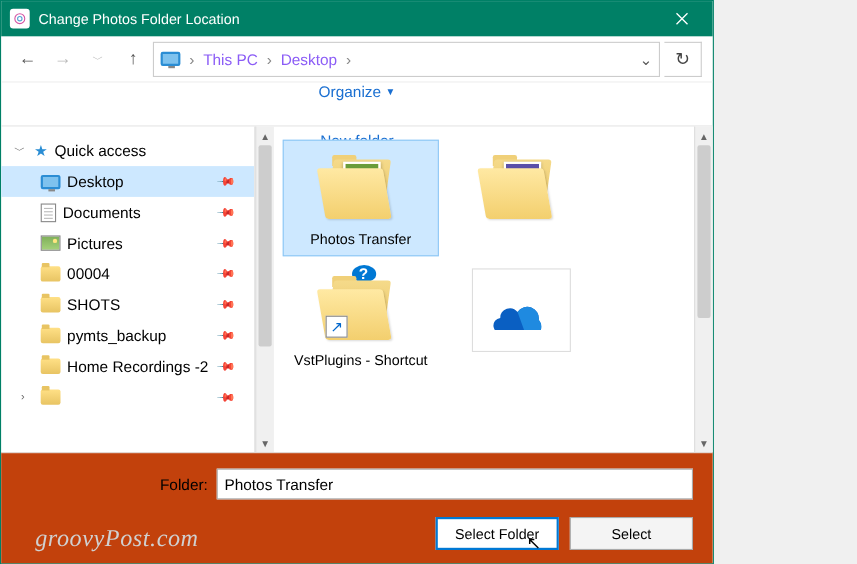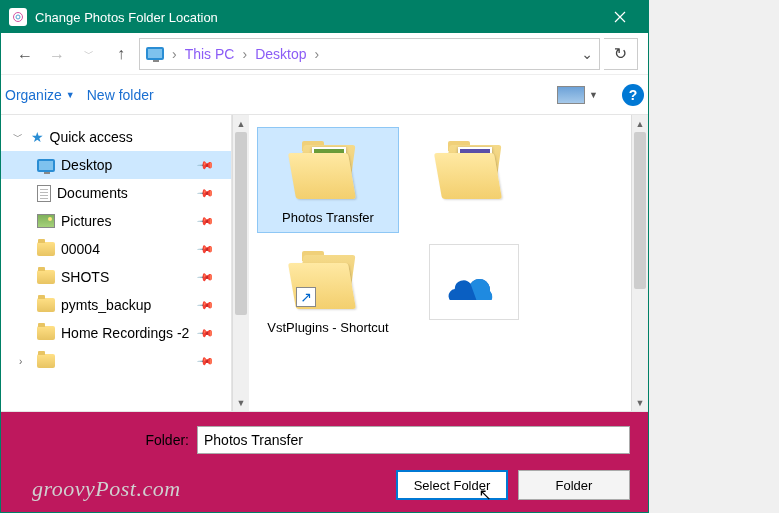--- a/index.html
+++ b/index.html
@@ -12,21 +12,21 @@
 .titlebar .close { width: 40px; height: 32px; display: flex; align-items: center; justify-content: center; cursor: pointer; }
 .navbar { height: 42px; display: flex; align-items: center; padding: 4px 10px; gap: 4px; border-bottom: 1px solid #eee; }
 .nav-btn { width: 28px; height: 30px; display: flex; align-items: center; justify-content: center; color: #555; cursor: pointer; font-size: 16px;}
 .nav-btn.disabled { color: #bbb; }
 .addr { flex: 1; display: flex; align-items: center; border: 1px solid #ccc; height: 32px; padding: 0 6px; gap: 6px; font-size: 14px; }
 .addr .crumb { color: #8b5cf6; }
 .addr .sep { color: #888; margin: 0 2px; }
 .addr .chevpad { margin-left: auto; color: #555; }
 .refresh { width: 34px; height: 32px; border: 1px solid #ccc; border-left: none; display: flex; align-items: center; justify-content: center; color: #444; cursor: pointer;}
 .search { width: 240px; height: 32px; border: 1px solid #ccc; margin-left: 10px; display: flex; align-items: center; padding: 0 8px; color: #888; font-size: 14px; gap: 8px;}
-.toolbar { height: 40px; display: flex; align-items: center; padding: 0 4px; gap: 12px; border-bottom: 1px solid #e5e5e5;}
+.toolbar { height: 40px; display: flex; align-items: center; padding: 0 28px; gap: 29px; border-bottom: 1px solid #e5e5e5; flex-direction: column;}
 .toolbar .link { color: #1a6fd1; font-size: 14px; cursor: pointer; display:flex;align-items:center;gap:4px;}
 .toolbar .spacer { flex: 1; }
 .toolbar .view { display: flex; align-items: center; gap: 4px; }
 .toolbar .help { width: 22px; height: 22px; background: #0078d4; color: #fff; border-radius: 50%; display: flex; align-items: center; justify-content: center; font-size: 14px; font-weight: bold; margin-left: 12px; cursor:pointer;}
 .main { display: flex; height: 296px; }
 .sidebar { width: 248px; border-right: 1px solid #e5e5e5; overflow-y: auto; font-size: 14px; padding-top: 8px;}
 .tree-item { height: 28px; display: flex; align-items: center; padding-left: 12px; gap: 6px; cursor: pointer;}
 .tree-item.root { padding-left: 12px; }
 .tree-item.child { padding-left: 36px; }
 .tree-item.selected { background: #cde8ff; }
@@ -40,21 +40,21 @@
 .folder-open { width:76px;height:58px;position:relative;}
 .folder-open .back{position:absolute;left:10px;top:4px;width:52px;height:50px;background:linear-gradient(#f5da8a,#e8c463);border-radius:3px;transform:skewX(-8deg);}
 .folder-open .tab{position:absolute;left:12px;top:0;width:22px;height:10px;background:#f0d079;border-radius:2px 2px 0 0;}
 .folder-open .front{position:absolute;left:2px;top:12px;width:60px;height:46px;background:linear-gradient(#ffe9a3,#f3cf6e);border-radius:3px;transform:skewX(10deg);box-shadow:1px 1px 2px rgba(0,0,0,0.15);}
 .folder-open .photo{position:absolute;left:22px;top:6px;width:34px;height:44px;border:2px solid #fff;box-shadow:0 1px 3px rgba(0,0,0,0.3);}
 .photo.p1{background:linear-gradient(#6a9c3a 60%,#c9d97a);}
 .photo.p2{background:linear-gradient(#5a4fa8 50%,#9c7ed1);}
 .shortcut-arrow{position:absolute;left:6px;bottom:2px;width:20px;height:20px;background:#fff;border:1px solid #888;display:flex;align-items:center;justify-content:center;color:#0066cc;font-size:14px;}
 .cloud-item .iconbox{border:1px solid #ddd;width:90px;height:76px;}
 .cloud{width:56px;height:36px;}
-.bottom { border-top: 1px solid #e5e5e5; padding: 14px 18px; background: #be185d; position: relative;}
+.bottom { border-top: 1px solid #e5e5e5; padding: 14px 18px; background: #c2410c; position: relative;}
 .folder-row { display: flex; align-items: center; gap: 8px; margin-bottom: 16px;}
 .folder-row label { font-size: 14px; width: 170px; text-align: right; }
 .folder-row input { flex: 1; height: 28px; border: 1px solid #aaa; padding: 0 6px; font-size: 14px; }
 .btn-row { display: flex; justify-content: flex-end; gap: 10px; }
 .btn { height: 30px; min-width: 112px; border: 1px solid #aaa; background: #f4f4f4; font-size: 13px; cursor: pointer; padding: 0 14px;}
 .btn.primary { border: 2px solid #0078d4; background: #fff; }
 .cursor{position:absolute;right:156px;bottom:10px;font-size:16px;pointer-events:none;}
 .watermark { position: absolute; left: 31px; bottom: 12px; color: #d0d0d0; font-size: 22px; font-style: italic; font-family: Georgia, serif; letter-spacing: 0.5px;}
 
 .ico-star{color:#2a8dd4;}
@@ -239,19 +239,19 @@
     </div>
   </div>
 
   <div class="bottom">
     <div class="folder-row">
       <label>Folder:</label>
       <input type="text" value="Photos Transfer" style="">
     </div>
     <div class="btn-row">
       <button class="btn primary">Select Folder</button>
-      <button class="btn">Folder</button>
+      <button class="btn">Select</button>
     </div>
     <span class="cursor">↖</span>
     <div class="watermark">groovyPost.com</div>
   </div>
 
 </div>
 
 </body></html>

